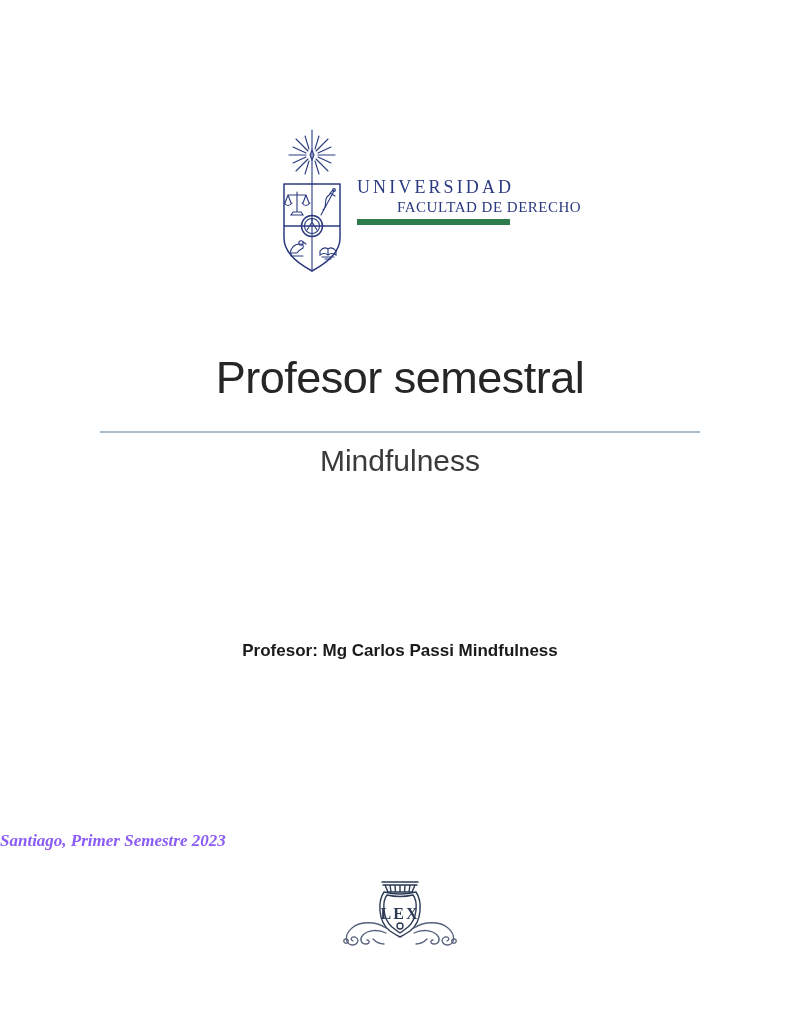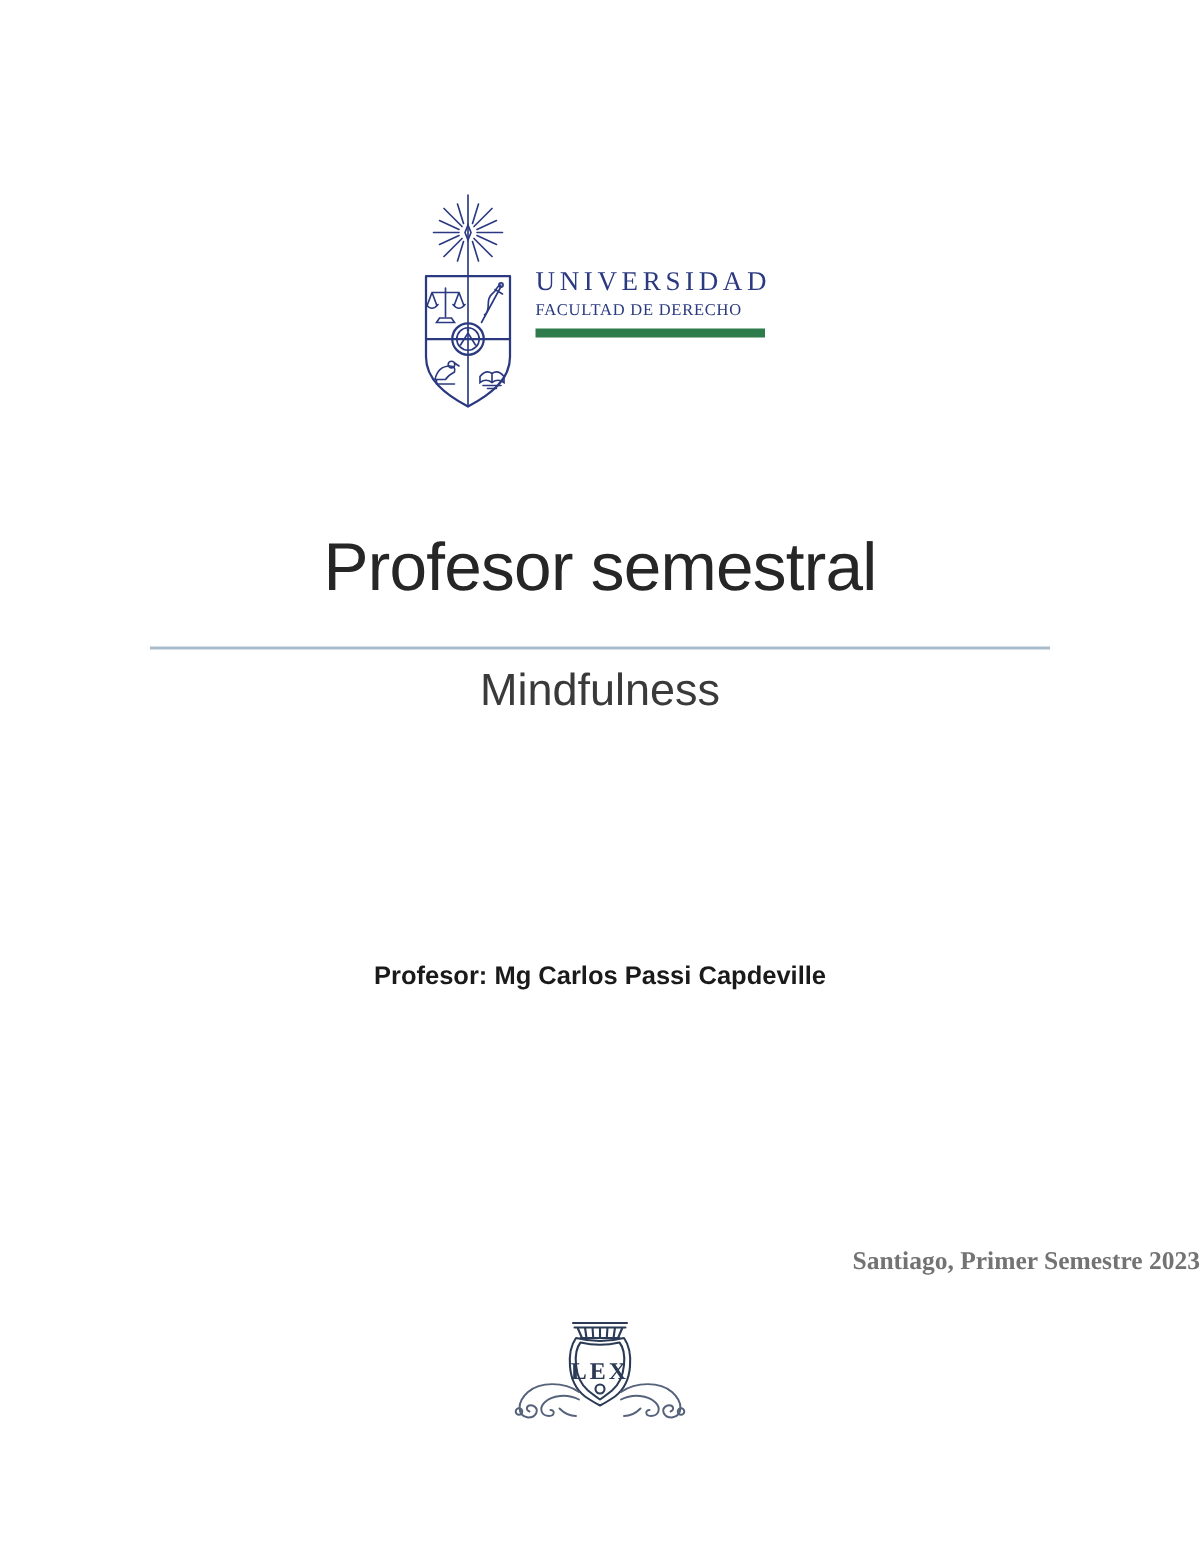--- a/index.html
+++ b/index.html
@@ -15,41 +15,41 @@
     margin:0 auto;
   }
   
   .uc-logo{position:absolute;left:0;top:0;width:800px;}
   .uc-shield{position:absolute;left:281px;top:126px;width:62px;height:150px;}
   .st{stroke:var(--navy);fill:none;stroke-width:1.5;stroke-linecap:round;stroke-linejoin:round;}
   .st-thin{stroke:var(--navy);fill:none;stroke-width:1.1;stroke-linecap:round;}
   .uc-wordmark{position:absolute;left:357px;top:177px;width:160px;color:var(--navy);}
   .uc-line1{font-family:"Liberation Serif",serif;font-size:18px;line-height:20px;letter-spacing:3.1px;white-space:nowrap;}
   .uc-line2{font-family:"Liberation Serif",serif;font-size:30px;line-height:31px;letter-spacing:2.5px;margin-top:1px;white-space:nowrap;}
-  .uc-line3{font-family:"Liberation Serif",serif;font-size:11px;line-height:15px;letter-spacing:0.5px;margin-top:3px;white-space:nowrap;}
+  .uc-line3{font-family:"Liberation Serif",serif;font-size:15px;line-height:15px;letter-spacing:0.5px;margin-top:3px;white-space:nowrap;margin-left:40px;}
   .uc-greenbar{width:153px;height:6px;background:var(--green);margin-top:4px;}
   
   .title{
     position:absolute;left:0;right:0;top:352px;text-align:center;
     font-size:45px;font-weight:300;letter-spacing:-0.5px;color:var(--title);
     font-family:"Liberation Sans",sans-serif;
   }
   .divider{position:absolute;left:100px;width:600px;top:431px;border-top:2px solid var(--divider);}
   .subtitle{
     position:absolute;left:0;right:0;top:438px;text-align:center;
     font-size:30px;font-weight:300;line-height:45px;color:var(--subtitle);
   }
   
   .professor{
     position:absolute;left:0;right:0;top:641px;text-align:center;
     font-size:17px;font-weight:bold;color:var(--body);
   }
   .date{
-    position:absolute;left:0;right:0;top:831px;text-align:right;
-    font-family:"Liberation Serif",serif;font-size:17px;font-weight:bold;color:#737373;
+    position:absolute;left:0;right:0;top:831px;text-align:left;
+    font-family:"Liberation Serif",serif;font-size:17px;font-weight:bold;color:#8b5cf6;font-style:italic;
   }
   
   .lex{position:absolute;left:340px;top:879px;width:120px;height:72px;}
   .lx{stroke:var(--lex);fill:none;stroke-width:1.4;stroke-linecap:round;stroke-linejoin:round;}
   .fl{stroke:var(--flourish);fill:none;stroke-width:1.3;stroke-linecap:round;stroke-linejoin:round;}
   .lex-text{
     font-family:"Liberation Serif",serif;font-weight:bold;font-size:16px;
     letter-spacing:2px;fill:var(--lex);
   }
 </style>
@@ -93,21 +93,21 @@
       <div class="uc-greenbar"></div>
     </div>
   </div>
 
   <h1 class="title">Profesor semestral</h1>
   <div class="divider"></div>
   <div class="subtitle">
     <div>Mindfulness</div>
   </div>
 
-  <div class="professor">Profesor: Mg Carlos Passi Capdeville</div>
+  <div class="professor">Profesor: Mg Carlos Passi Mindfulness</div>
   <div class="date">Santiago, Primer Semestre 2023</div>
 
   <div class="lex">
     <svg viewBox="0 0 120 72" width="120" height="72" aria-hidden="true">
 
       <path class="lx" d="M42,3 H78 M43,6 H77 M45,6 L48,13 M75,6 L72,13 M47,13 H73
                           M50,6 L51,13 M55,6 L55.5,13 M60,6 L60,13 M65,6 L64.5,13 M70,6 L69,13"></path>
 
       <path class="lx" d="M44,13 Q60,17 76,13 Q81,20 80,32 Q79,45 70,52 Q64,56 60,58 Q56,56 50,52 Q41,45 40,32 Q39,20 44,13 Z"></path>
       <path class="lx" d="M47,16 Q60,19 73,16 Q77,21 76,31 Q75,42 68,48 Q63,52 60,54 Q57,52 52,48 Q45,42 44,31 Q43,21 47,16 Z"></path>

